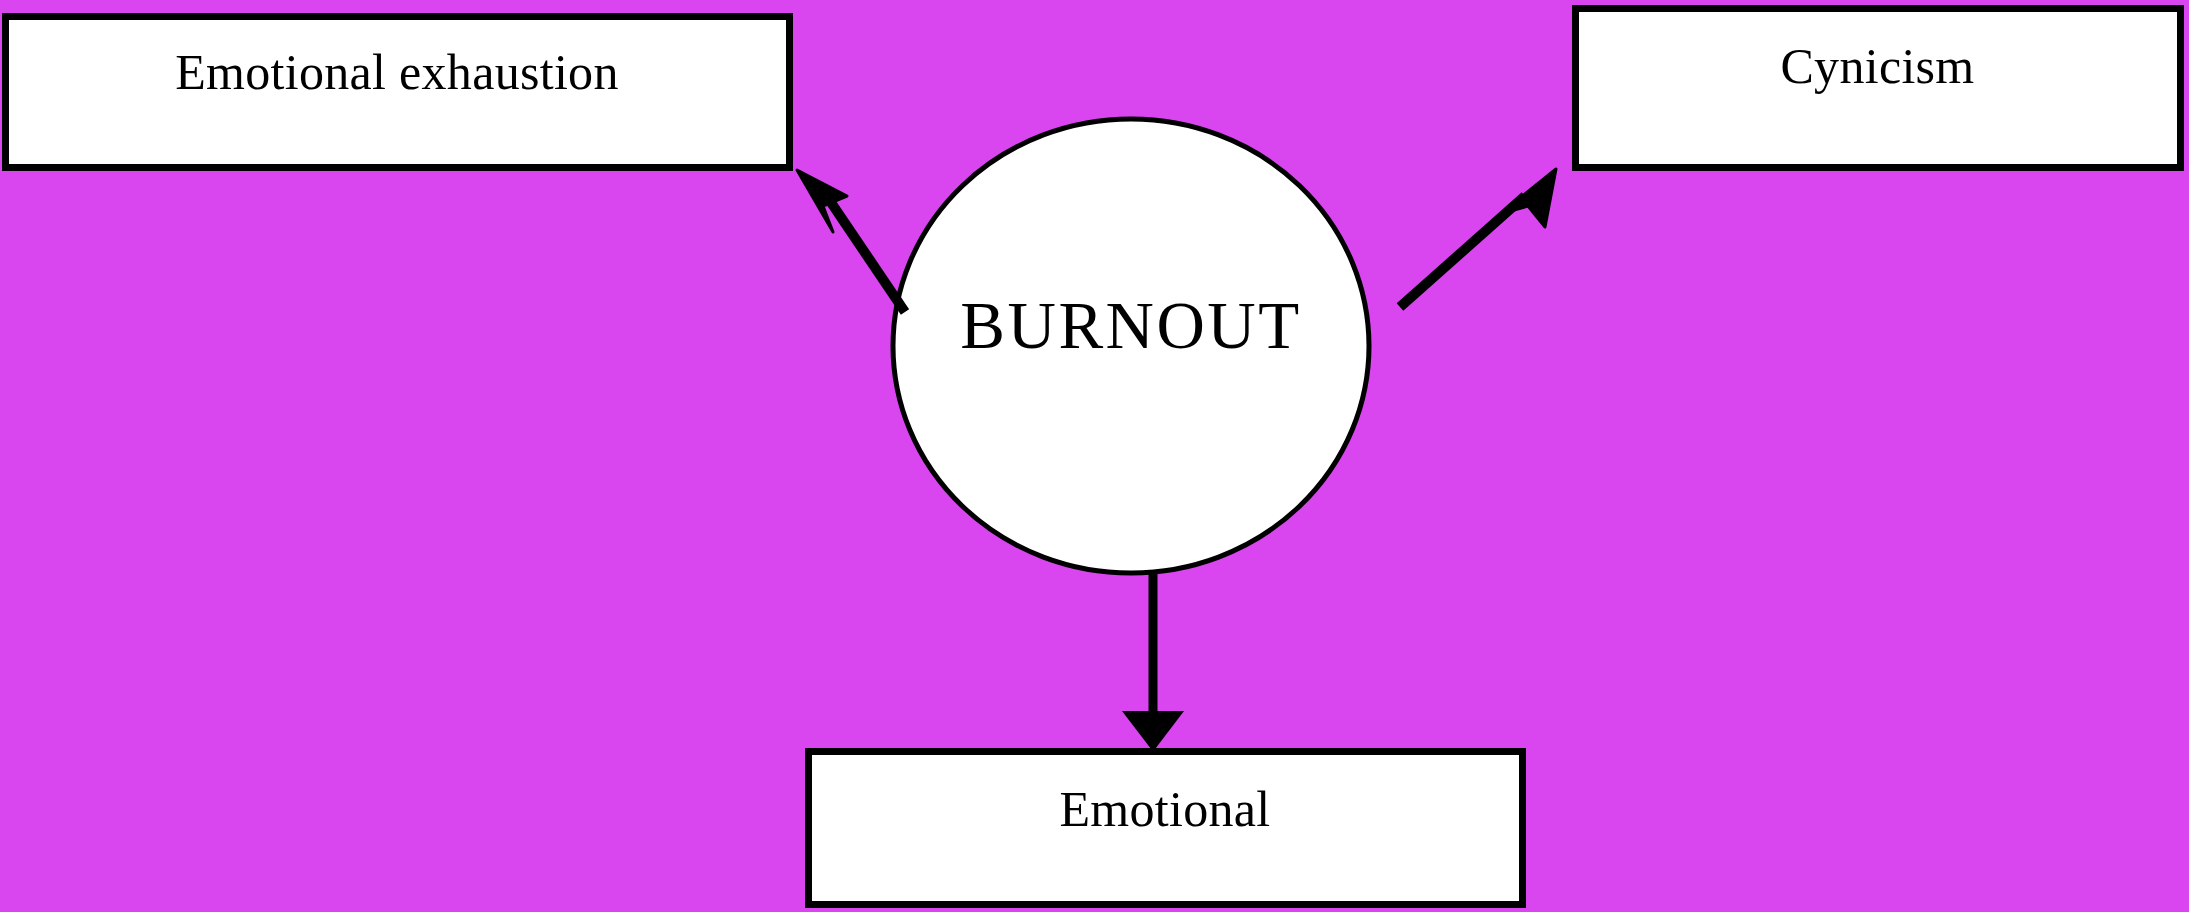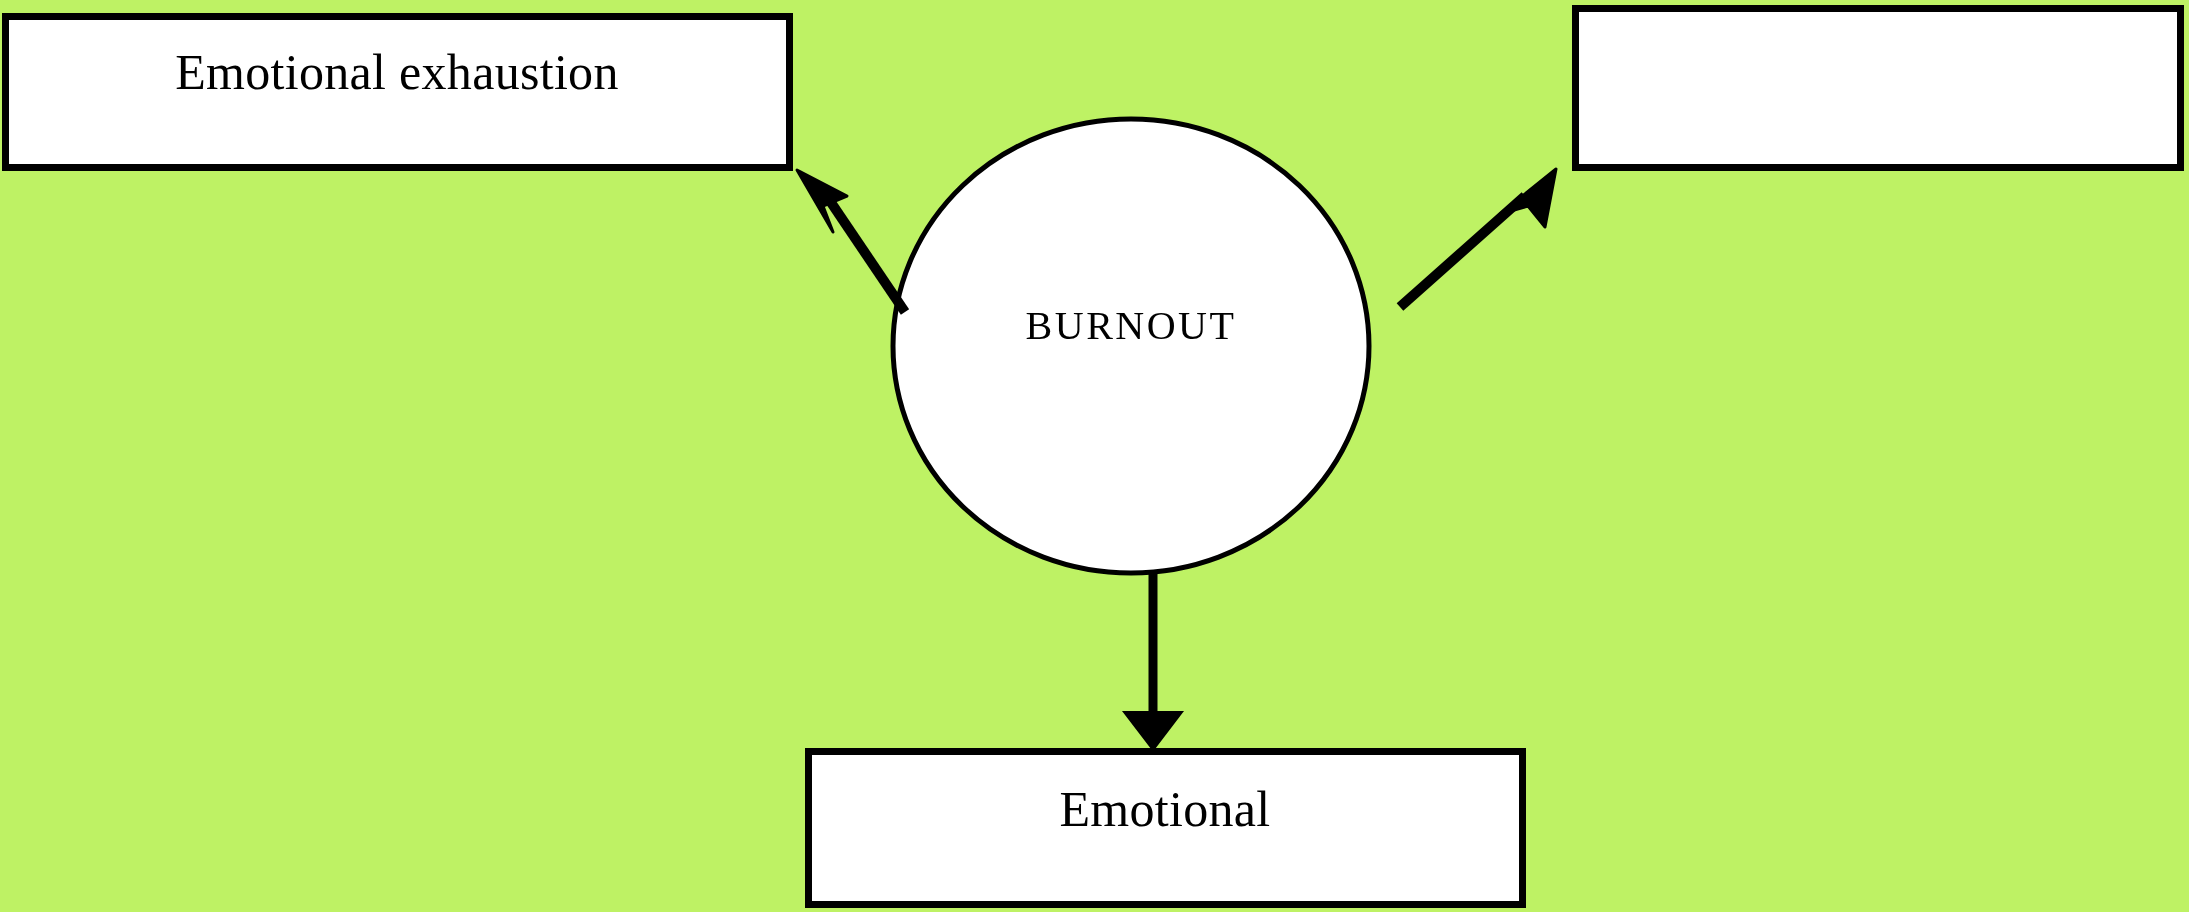--- a/index.html
+++ b/index.html
@@ -12,21 +12,21 @@
     width: 2189px;
     height: 912px;
     overflow: hidden;
     font-family: "Liberation Serif", "DejaVu Serif", serif;
     color: #000000;
   }
   #diagram-root {
     position: relative;
     width: 2189px;
     height: 912px;
-    background: #bef264;
+    background: #d946ef;
   }
   #diagram-svg {
     position: absolute;
     left: 0;
     top: 0;
     width: 2189px;
     height: 912px;
     display: block;
   }
   .node-label {
@@ -63,21 +63,21 @@
     top: 748px;
     width: 720px;
     height: 122px;
   }
   
   #label-burnout {
     left: 893px;
     top: 300px;
     width: 476px;
     height: 50px;
-    font-size: 40px;
+    font-size: 67px;
     letter-spacing: 2.5px;
   }
 </style>
 </head>
 <body>
 
 <div id="diagram-root">
 
   <svg id="diagram-svg" viewBox="0 0 2189 912" xmlns="http://www.w3.org/2000/svg">
 
@@ -101,18 +101,19 @@
 
     <g>
       <line x1="1153" y1="573" x2="1153" y2="716" stroke="#000000" stroke-width="9" stroke-linecap="butt"></line>
       <polygon points="1153,750 1124,712 1182,712" fill="#000000" stroke="#000000" stroke-width="2" stroke-linejoin="miter"></polygon>
     </g>
 
   </svg>
 
   <div class="node-label box-label" id="label-emotional-exhaustion">Emotional exhaustion</div>
 
+  <div class="node-label box-label" id="label-cynicism">Cynicism</div>
 
   <div class="node-label box-label" id="label-inefficacy">Emotional</div>
 
   <div class="node-label" id="label-burnout">BURNOUT</div>
 
 </div>
 
 </body></html>

